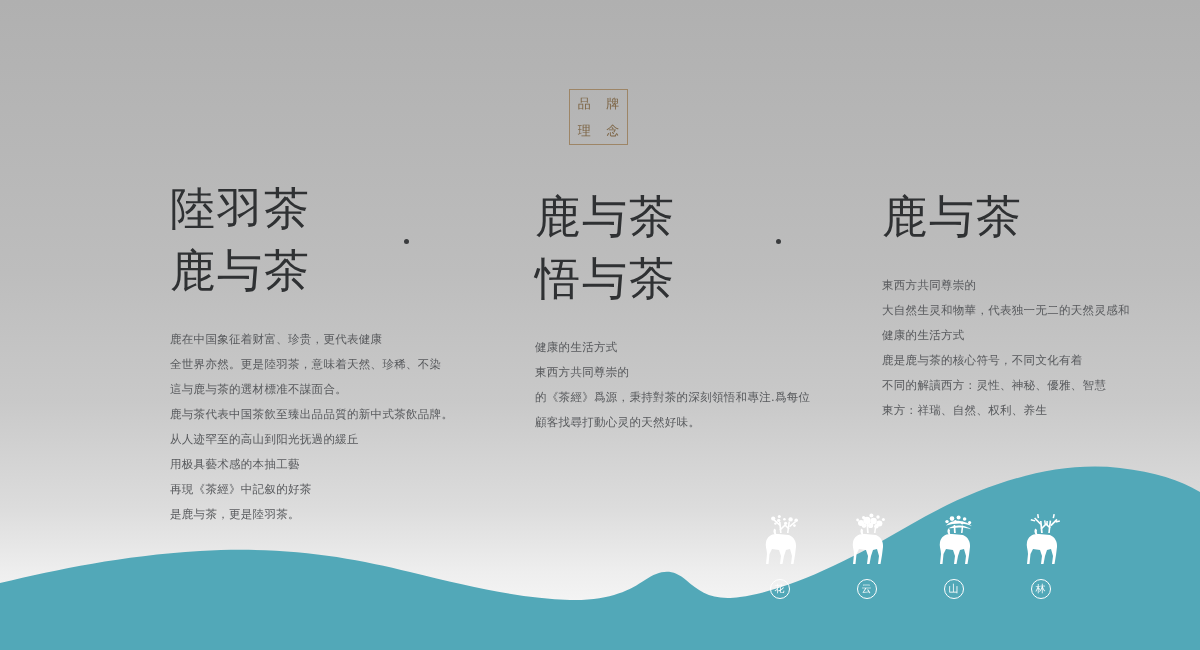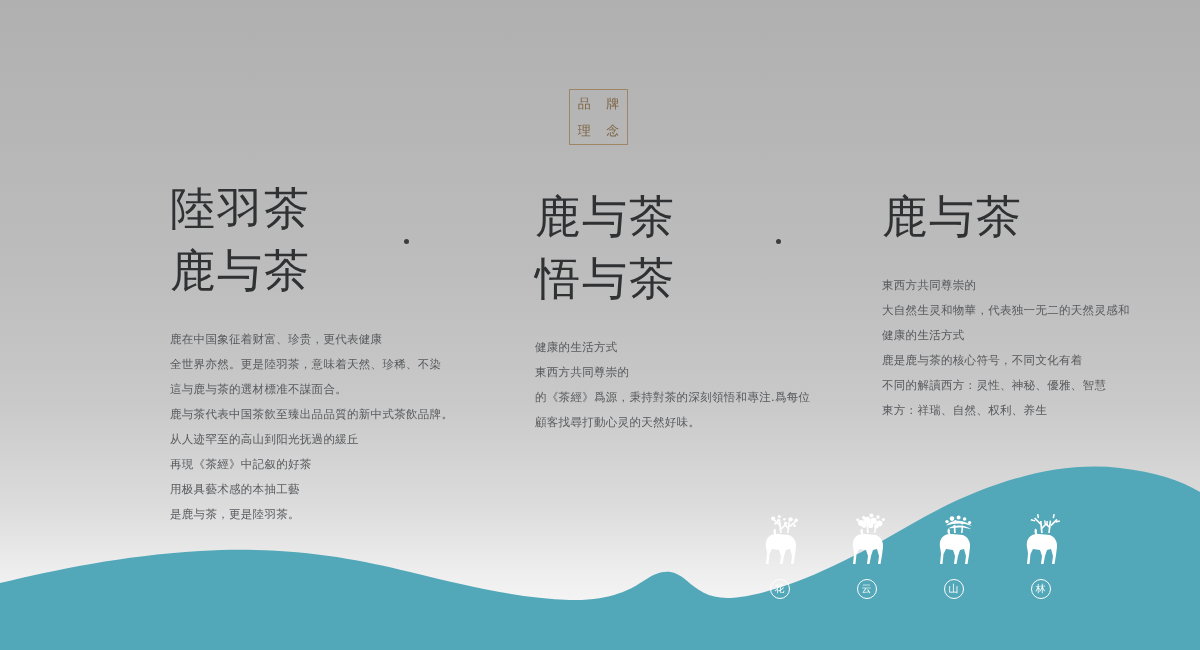--- a/index.html
+++ b/index.html
@@ -109,22 +109,22 @@
     <div class="headline">
       <span class="line">陸羽茶</span>
       <span class="line">鹿与茶</span>
     </div>
     <div class="body-copy">
       <p>鹿在中国象征着财富、珍贵，更代表健康</p>
       <p>全世界亦然。更是陸羽茶，意味着天然、珍稀、不染</p>
       <p>這与鹿与茶的選材標准不謀面合。</p>
       <p>鹿与茶代表中国茶飲至臻出品品質的新中式茶飲品牌。</p>
       <p>从人迹罕至的高山到阳光抚過的緩丘</p>
+      <p>用极具藝术感的本抽工藝</p>
       <p>再現《茶經》中記叙的好茶</p>
-      <p>用极具藝术感的本抽工藝</p>
       <p>是鹿与茶，更是陸羽茶。</p>
     </div>
   </div>
 
   <div class="col col-2">
     <div class="headline">
       <span class="line">鹿与茶</span>
       <span class="line">悟与茶</span>
     </div>
     <div class="body-copy">

